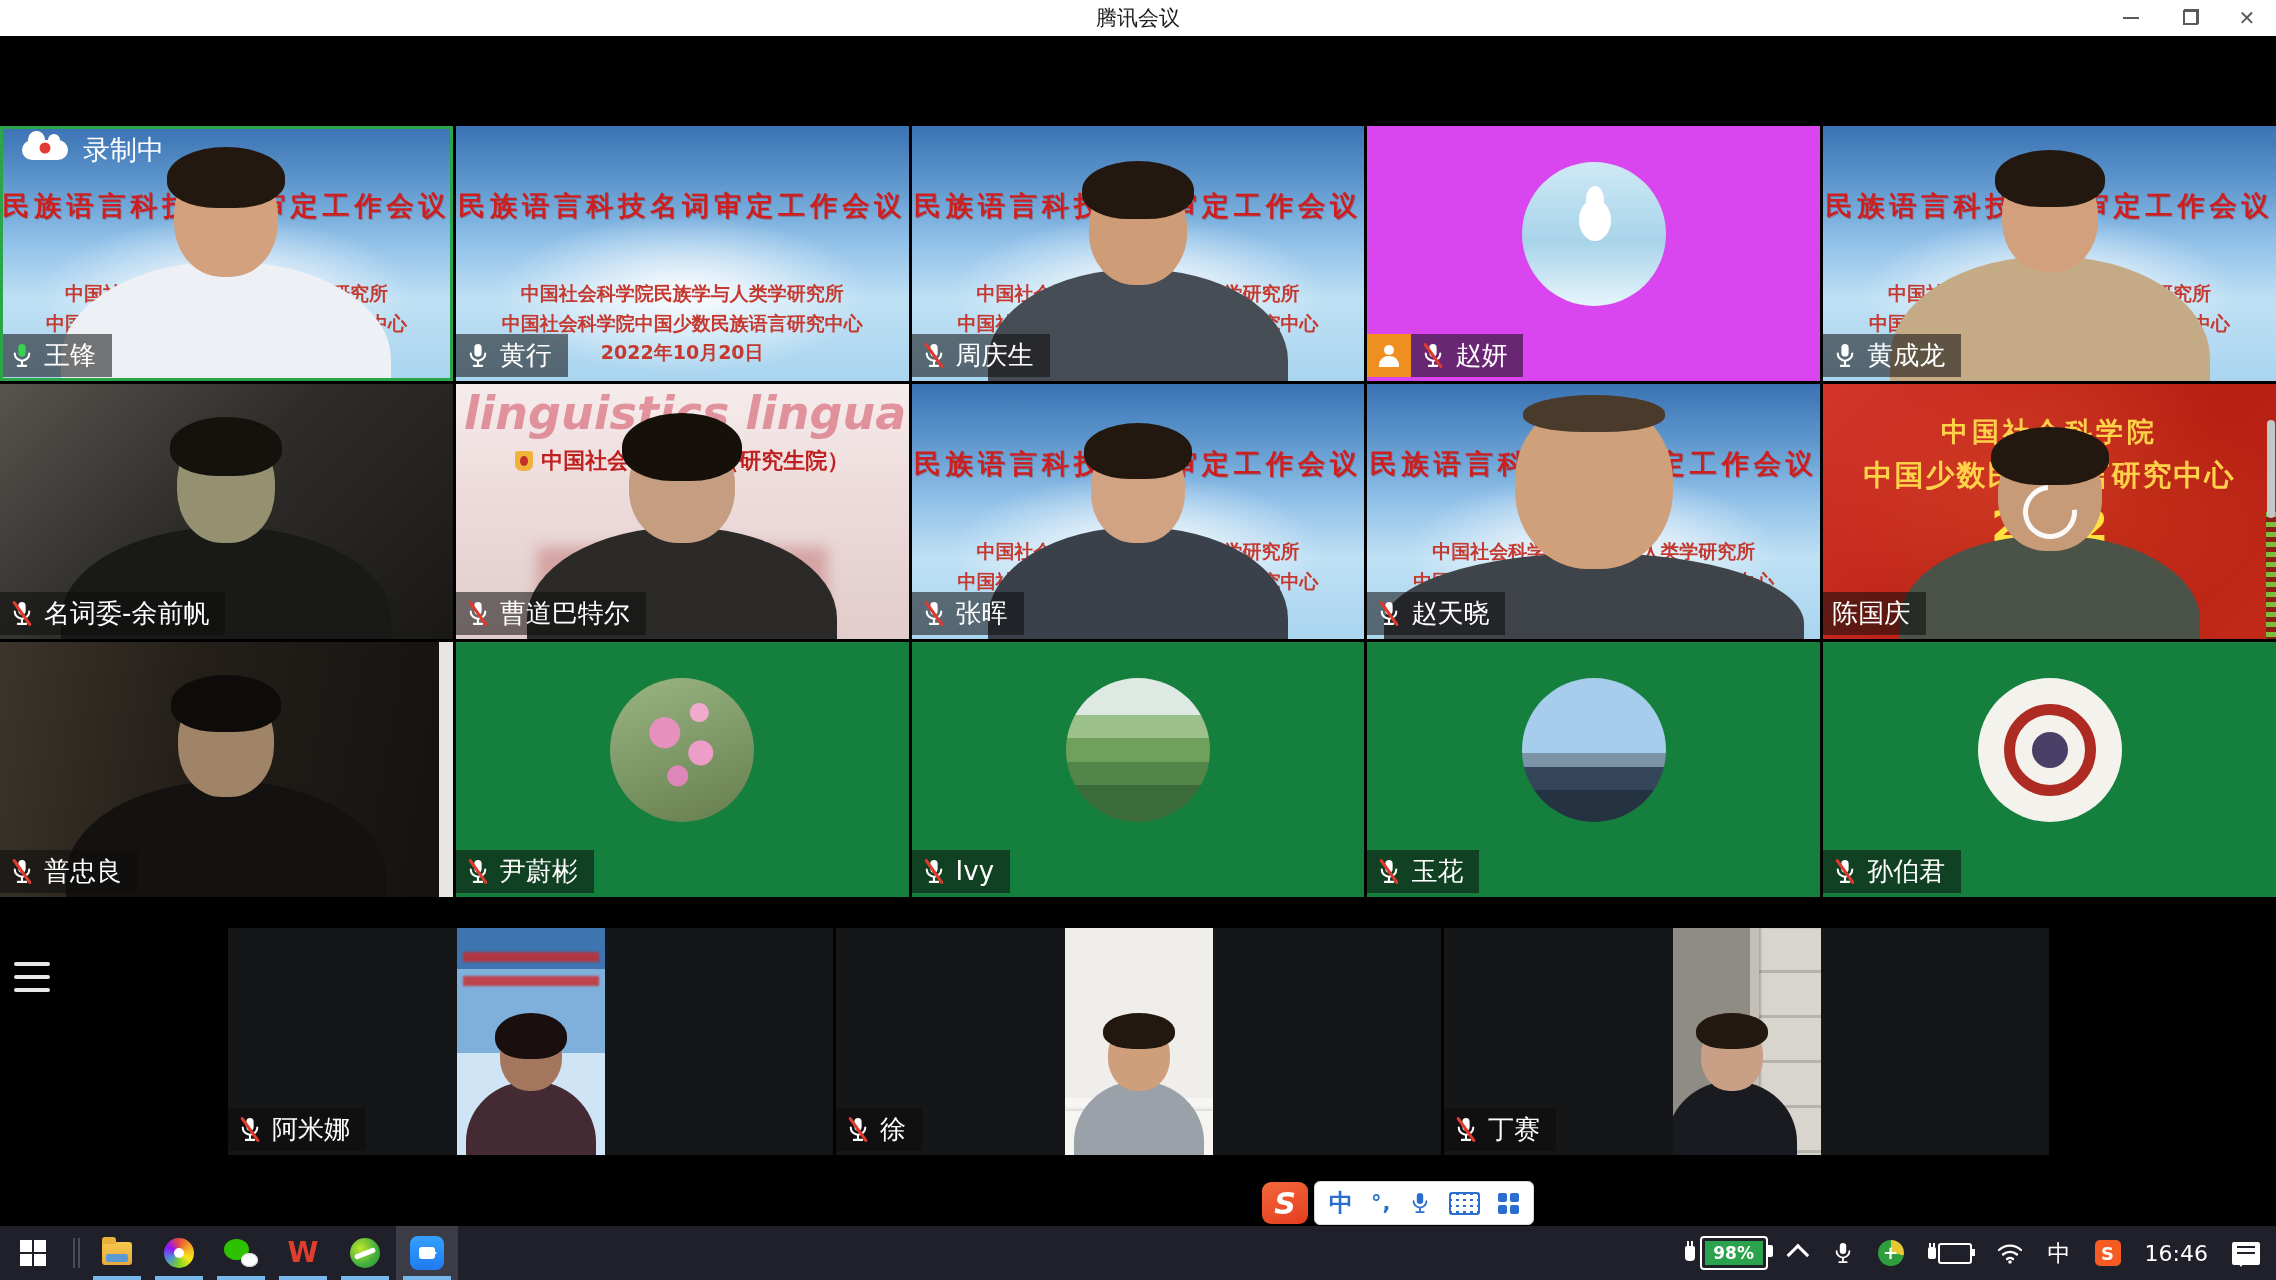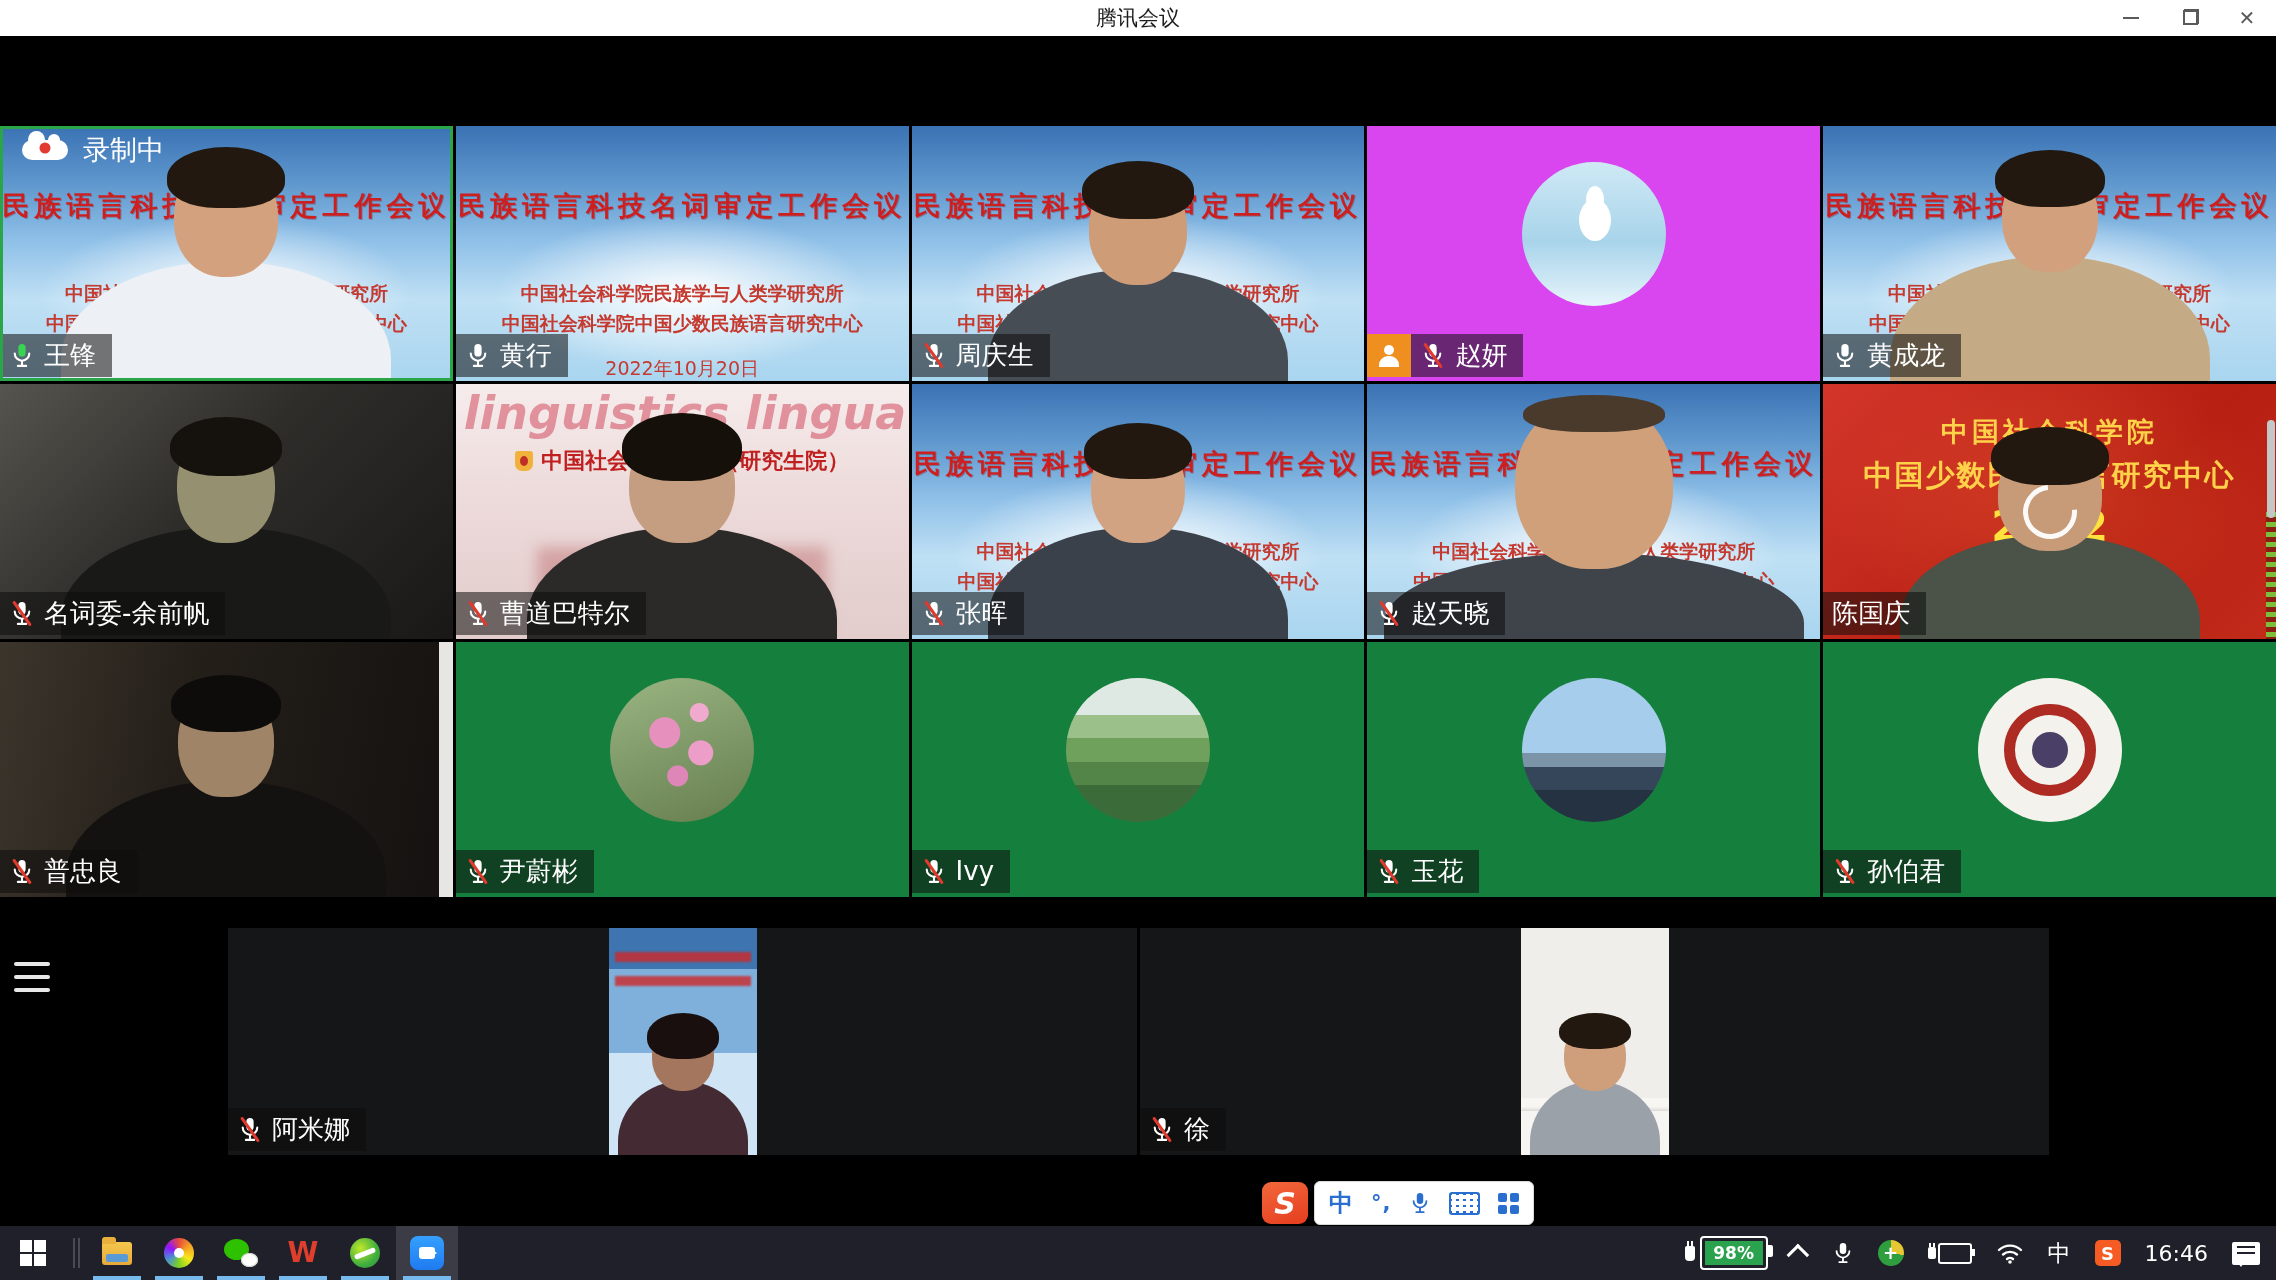--- a/index.html
+++ b/index.html
@@ -36,21 +36,21 @@
   .rowfour{background:#151617;margin-top:28px;}
   .school{background:linear-gradient(180deg,#f6ecec,#eddada 45%,#e2cccc);}
   .redslide{background:radial-gradient(ellipse at 50% 45%, rgba(255,120,60,.25), rgba(0,0,0,0) 70%),
     linear-gradient(135deg,#d3352a,#b61f12 60%,#c22a1a);}
 
   
   .banner{position:absolute;inset:0;z-index:1;text-align:center;pointer-events:none;}
   .bt{margin-top:62px;font-size:27px;font-weight:700;color:#cd1f1f;letter-spacing:5px;text-shadow:1px 1px 0 rgba(120,0,0,.3);}
   .borg1{margin-top:54px;}
   .borg{font-size:19px;color:#c53a30;font-weight:700;line-height:30px;}
-  .bdate{font-size:19px;color:#c53a30;font-weight:400;margin-top:18px;}
+  .bdate{font-size:19px;color:#c53a30;font-weight:700;margin-top:2px;}
 
   
   .deco-words{position:absolute;top:2px;left:8px;right:0;font-size:46px;font-weight:700;font-style:italic;
     color:rgba(205,60,80,.5);white-space:nowrap;overflow:hidden;z-index:1;pointer-events:none;}
   .school-line{position:absolute;top:62px;left:0;right:0;text-align:center;color:#bf1f1f;font-size:22px;font-weight:700;z-index:1;pointer-events:none;}
   .shield{display:inline-block;width:18px;height:20px;background:#f0b23a;border-radius:3px 3px 7px 7px;margin-right:8px;vertical-align:-3px;position:relative;}
   .shield::after{content:"";position:absolute;inset:5px;background:#c03028;border-radius:50%;}
   .school-bld{position:absolute;bottom:0;left:18%;right:18%;height:92px;background:rgba(160,40,40,.28);filter:blur(7px);z-index:1;}
 
   
@@ -576,20 +576,40 @@
               <rect class="b" x="8.5" y="2" width="7" height="12" rx="3.5"></rect>
               <path class="a" d="M5 11a7 7 0 0 0 14 0"></path>
               <line class="a" x1="12" y1="18.5" x2="12" y2="22"></line>
               <line class="a" x1="8" y1="23" x2="16" y2="23"></line>
               <line class="s" x1="4.5" y1="2.5" x2="19.5" y2="23.5"></line>
             </svg>
             <span class="pname">徐</span>
           </span>
       </div>
     </div>
+    <div class="tile rowfour">
+      <div class="strip strip-ding">
+        <div class="person pp">
+            <div class="head"></div>
+            <div class="torso"></div>
+          </div>
+      </div>
+      <div class="plate">
+        <span class="label">
+            <svg class="mic muted" viewBox="0 0 24 26">
+              <rect class="b" x="8.5" y="2" width="7" height="12" rx="3.5"></rect>
+              <path class="a" d="M5 11a7 7 0 0 0 14 0"></path>
+              <line class="a" x1="12" y1="18.5" x2="12" y2="22"></line>
+              <line class="a" x1="8" y1="23" x2="16" y2="23"></line>
+              <line class="s" x1="4.5" y1="2.5" x2="19.5" y2="23.5"></line>
+            </svg>
+            <span class="pname">丁赛</span>
+          </span>
+      </div>
+    </div>
   </div>
 
   <div class="rec">
     <span class="cloud">
         <span class="dot"></span>
       </span>
     <span class="txt">录制中</span>
   </div>
 
 

